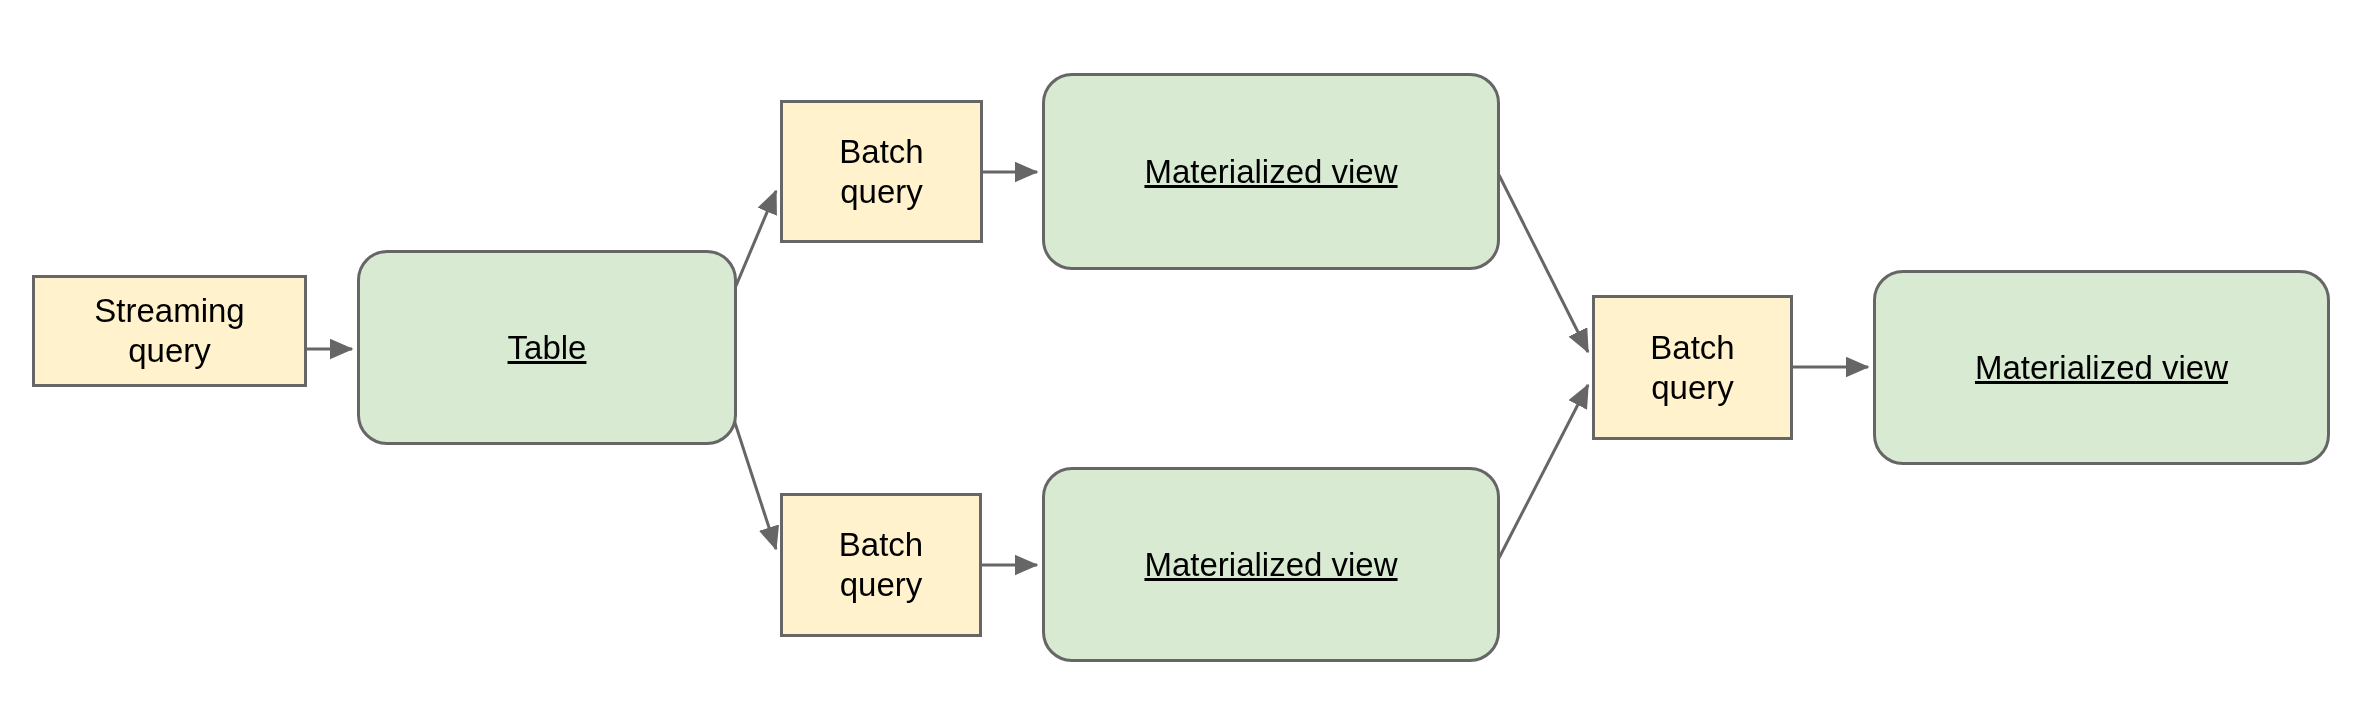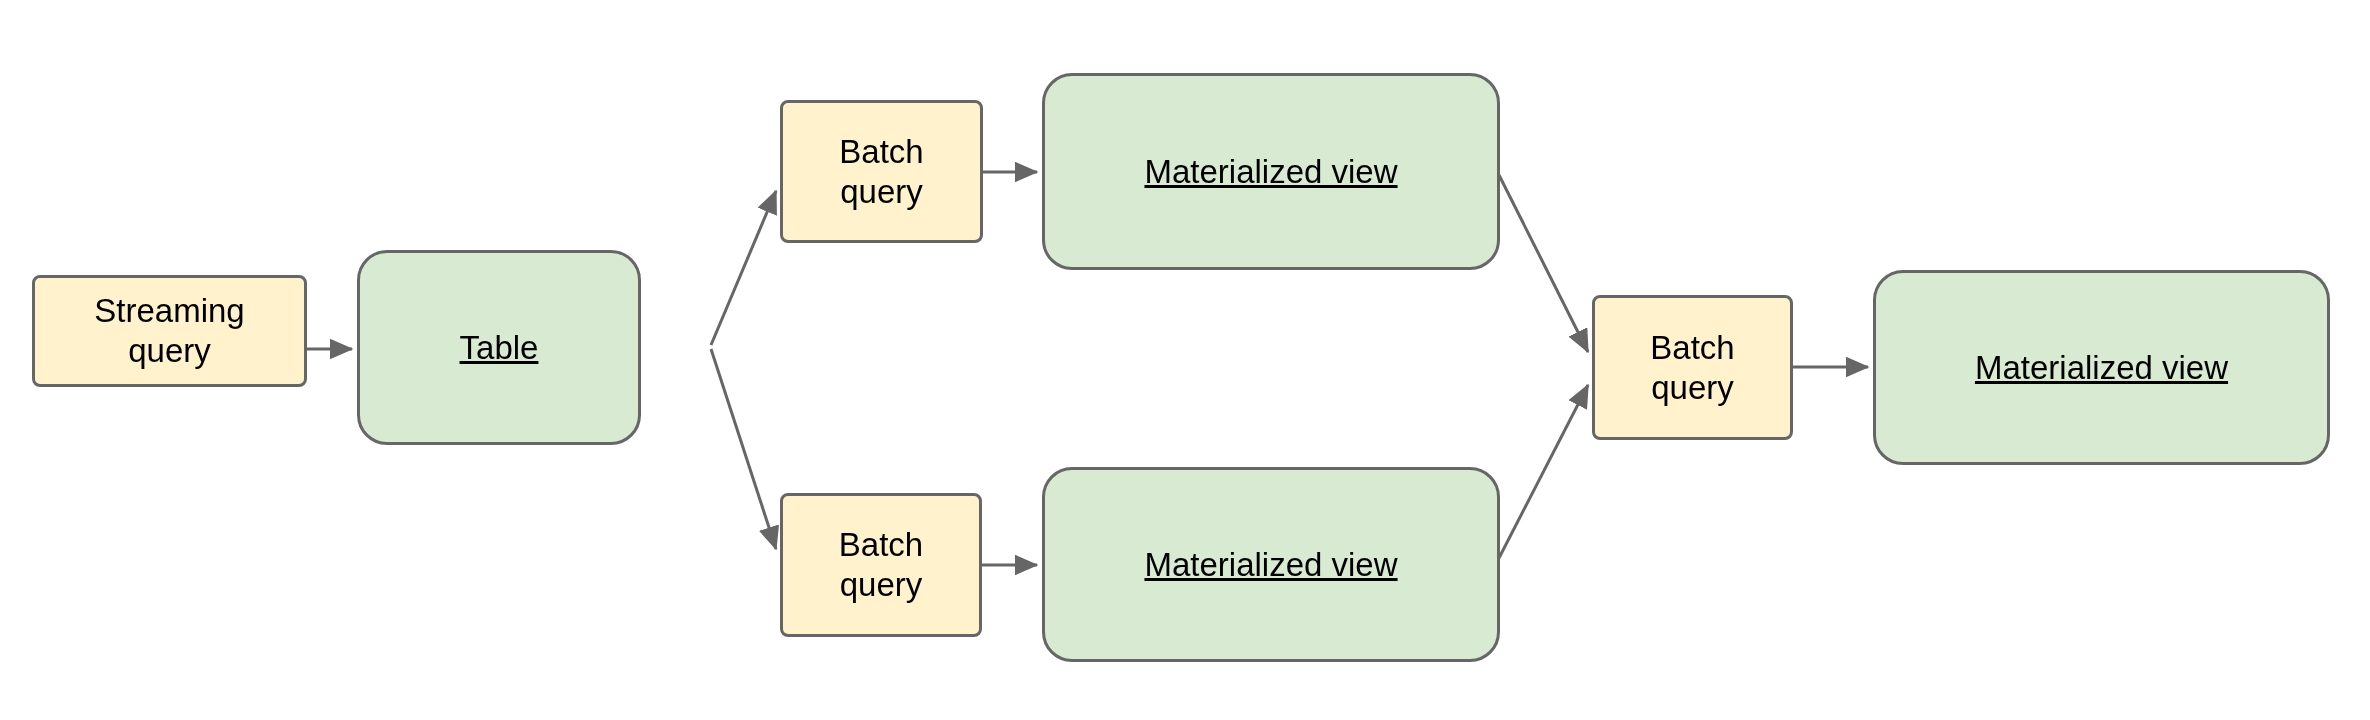--- a/index.html
+++ b/index.html
@@ -36,21 +36,21 @@
     justify-content: center;
     text-align: center;
     font-size: 33px;
     line-height: 1.21;
     color: var(--text-color, #000000);
     padding: 0 20px;
   }
   .node.rect {
     background: var(--process-fill, #fff2cc);
     border: 3px solid var(--process-border, #666666);
-    border-radius: 8px;
+    border-radius: 0;
     align-items: center;
   }
   .node.rounded {
     background: var(--entity-fill, #d9ead3);
     border: 3px solid var(--entity-border, #666666);
     border-radius: 30px;
     text-decoration: underline;
   }
   .label {
     display: inline-block;
@@ -74,21 +74,21 @@
       <line x1="982" y1="565" x2="1037" y2="565" class="edge" marker-end="url(#arrowhead)"></line>
       <line x1="1499" y1="175" x2="1588" y2="352" class="edge" marker-end="url(#arrowhead)"></line>
       <line x1="1499" y1="558" x2="1588" y2="385" class="edge" marker-end="url(#arrowhead)"></line>
       <line x1="1793" y1="367" x2="1868" y2="367" class="edge" marker-end="url(#arrowhead)"></line>
     </svg>
 
   <div class="node rect" style="left: 32px; top: 275px; width: 275px; height: 112px;">
     <span class="label">Streaming query</span>
   </div>
 
-  <div class="node rounded" style="left: 357px; top: 250px; width: 284px; height: 195px;">
+  <div class="node rounded" style="left: 357px; top: 250px; width: 380px; height: 195px;">
     <span class="label">Table</span>
   </div>
 
   <div class="node rect" style="left: 780px; top: 100px; width: 203px; height: 143px;">
     <span class="label">Batch query</span>
   </div>
 
   <div class="node rounded" style="left: 1042px; top: 73px; width: 458px; height: 197px;">
     <span class="label">Materialized view</span>
   </div>

